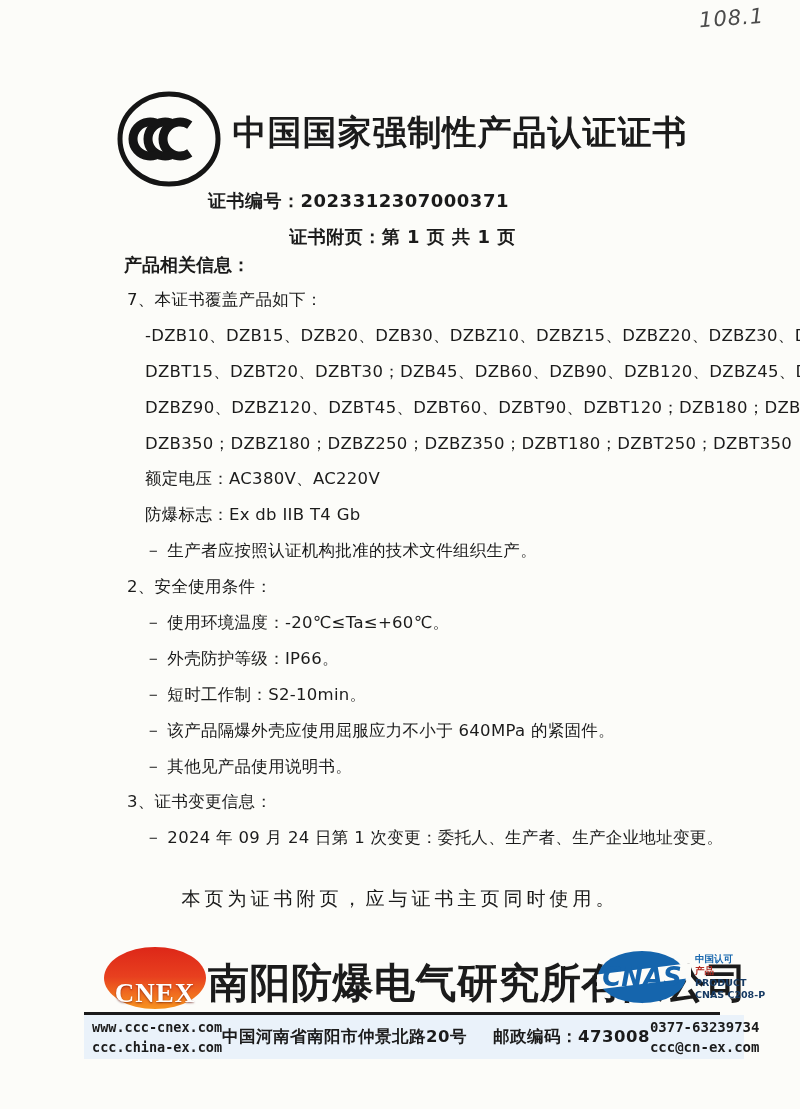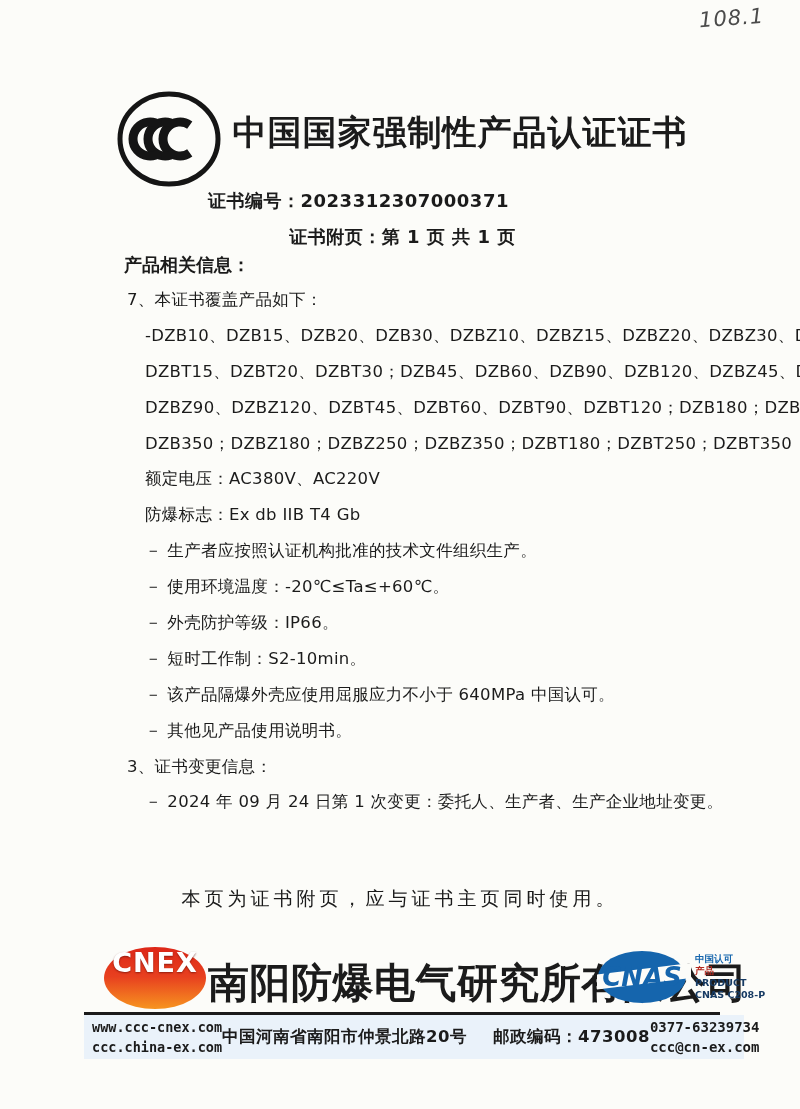--- a/index.html
+++ b/index.html
@@ -37,21 +37,21 @@
   .indent-2 { padding-left:21px; }
   .page-note {
     position:absolute; top:886px; left:0; width:800px; text-align:center;
     font-size:19px; letter-spacing:4px; font-weight:500; white-space:nowrap;
   }
   
   .cnex-logo {
     position:absolute; left:104px; top:947px; width:102px; height:62px;
     border-radius:50%;
     background:linear-gradient(180deg,var(--cnex-red,#dd2718) 0%,#e8401f 48%,var(--cnex-orange,#f79420) 100%);
-    display:flex; align-items:flex-start; justify-content:center;
+    display:flex; align-items:flex-end; justify-content:center;font-family:Liberation Serif, serif;
   }
   .cnex-logo span {
     color:#fff; font-weight:700; font-size:27px; letter-spacing:1px;
     text-shadow:0 1px 2px rgba(90,10,5,.6);
   }
   .org-name {
     position:absolute; left:208px; top:956px; width:374px; text-align:right;
     font-size:41px; font-weight:600; letter-spacing:.5px; white-space:nowrap;
   }
   .cnas-block { position:absolute; left:597px; top:949px; display:flex; align-items:center; }
@@ -112,24 +112,25 @@
   <div class="body-block">
     <div class="body-heading">产品相关信息：</div>
     <div class="body-line indent-1">7、本证书覆盖产品如下：</div>
     <div class="body-line indent-2">-DZB10、DZB15、DZB20、DZB30、DZBZ10、DZBZ15、DZBZ20、DZBZ30、DZBT10、</div>
     <div class="body-line indent-2">DZBT15、DZBT20、DZBT30；DZB45、DZB60、DZB90、DZB120、DZBZ45、DZBZ60、</div>
     <div class="body-line indent-2">DZBZ90、DZBZ120、DZBT45、DZBT60、DZBT90、DZBT120；DZB180；DZB250；</div>
     <div class="body-line indent-2">DZB350；DZBZ180；DZBZ250；DZBZ350；DZBT180；DZBT250；DZBT350</div>
     <div class="body-line indent-2">额定电压：AC380V、AC220V</div>
     <div class="body-line indent-2">防爆标志：Ex db IIB T4 Gb</div>
     <div class="body-line indent-2">－ 生产者应按照认证机构批准的技术文件组织生产。</div>
+    <div class="body-line indent-1">2、安全使用条件：</div>
     <div class="body-line indent-2">－ 使用环境温度：-20℃≤Ta≤+60℃。</div>
     <div class="body-line indent-2">－ 外壳防护等级：IP66。</div>
     <div class="body-line indent-2">－ 短时工作制：S2-10min。</div>
-    <div class="body-line indent-2">－ 该产品隔爆外壳应使用屈服应力不小于 640MPa 中国认可。</div>
+    <div class="body-line indent-2">－ 该产品隔爆外壳应使用屈服应力不小于 640MPa 的紧固件。</div>
     <div class="body-line indent-2">－ 其他见产品使用说明书。</div>
     <div class="body-line indent-1">3、证书变更信息：</div>
     <div class="body-line indent-2">－ 2024 年 09 月 24 日第 1 次变更：委托人、生产者、生产企业地址变更。</div>
   </div>
 
   <div class="page-note">本页为证书附页，应与证书主页同时使用。</div>
 
   <div class="cnex-logo">
     <span>CNEX</span>
   </div>

